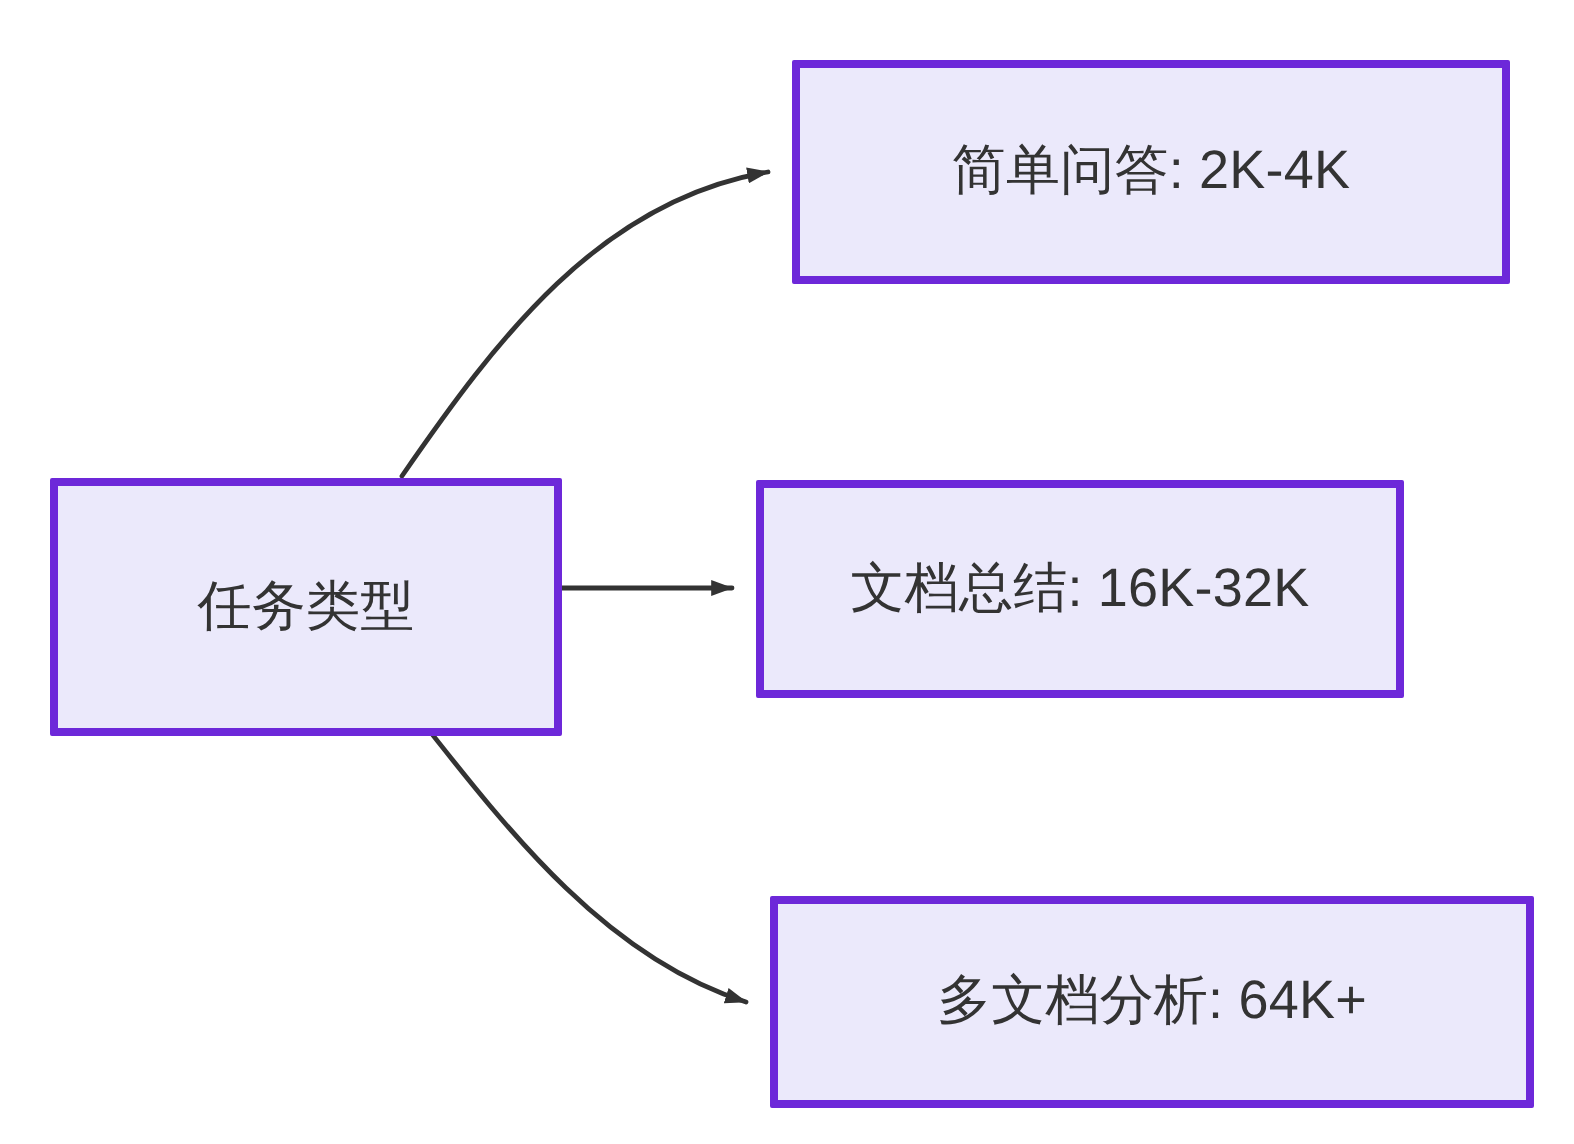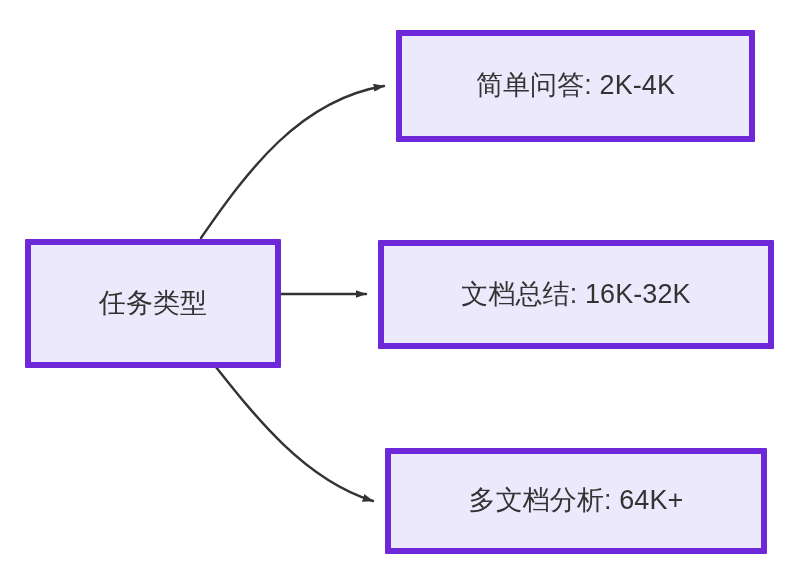--- a/index.html
+++ b/index.html
@@ -23,21 +23,21 @@
     left: 0;
     top: 0;
     width: 787px;
     height: 572px;
     pointer-events: none;
   }
   .node {
     position: absolute;
     box-sizing: border-box;
     background: #ebe9fb;
-    border: 6px solid #6d28d9;
+    border: 4px solid #6d28d9;
     border-radius: 1px;
     display: flex;
     align-items: center;
     justify-content: center;
     text-align: center;
   }
   .node-label {
     color: #333333;
     font-size: 27px;
     line-height: 1.25;
@@ -52,21 +52,21 @@
   }
   #node-task-0 {
     left: 396px;
     top: 30px;
     width: 359px;
     height: 112px;
   }
   #node-task-1 {
     left: 378px;
     top: 240px;
-    width: 396px;
+    width: 324px;
     height: 109px;
   }
   #node-task-2 {
     left: 385px;
     top: 448px;
     width: 382px;
     height: 106px;
   }
 </style>
 </head>

